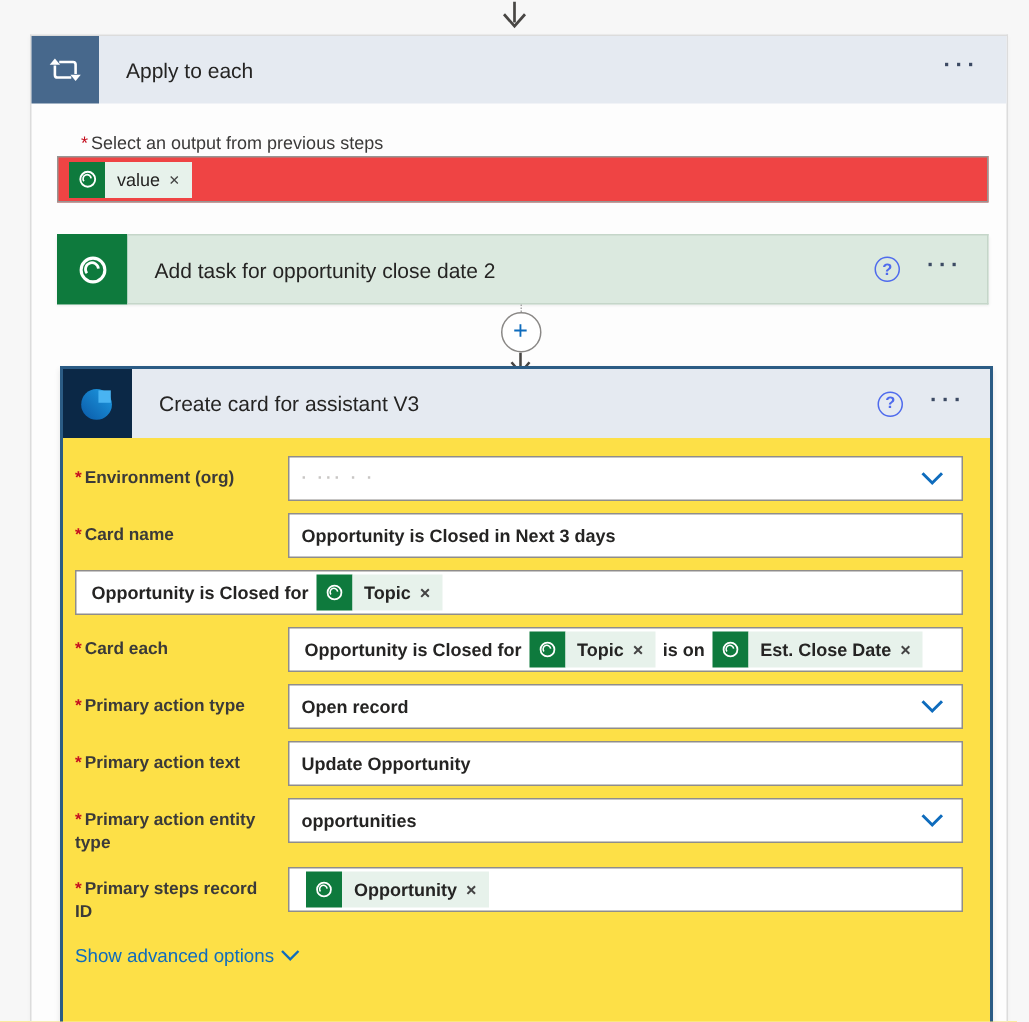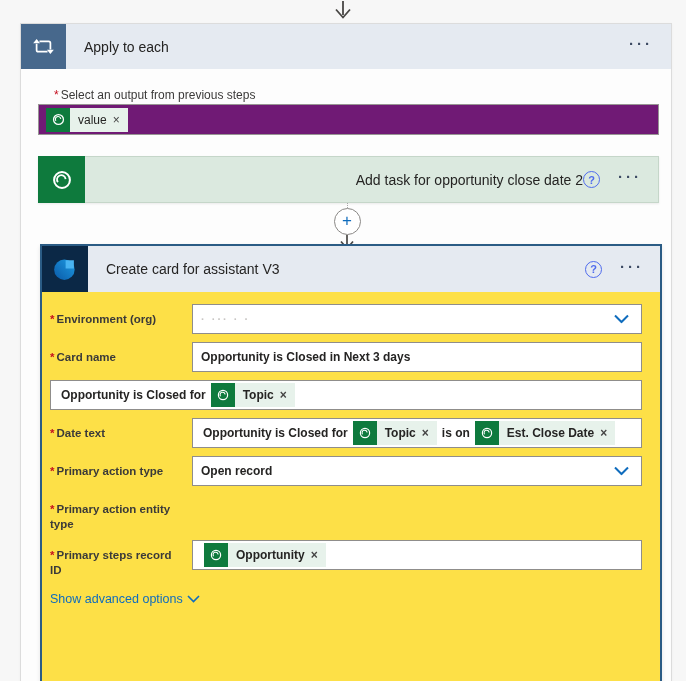--- a/index.html
+++ b/index.html
@@ -36,21 +36,21 @@
     cursor: pointer; line-height: 1; padding: 2px 2px 8px 2px;
   }
 
   .out-label {
     position: absolute; left: 33px; top: 64px; font-size: 12px; color: #3b3a39;
   }
   .req { color: #c50f1f; margin-right: 2px; }
 
   .out-input {
     position: absolute; left: 17px; top: 80px; width: 621px; height: 31px;
-    background: #701a75; border: 1px solid #979593; display: flex; align-items: center;
+    background: #ef4444; border: 1px solid #979593; display: flex; align-items: center;
     padding: 0 4px;
   }
 
   
   .token { display: inline-flex; align-items: stretch; height: 24px; margin: 0 3px; cursor: pointer; vertical-align: middle; }
   .tok-ico { width: 24px; background: #0e7a3d; display: flex; align-items: center; justify-content: center; flex: 0 0 24px; }
   .tok-body {
     background: #e7f2eb; display: flex; align-items: center; gap: 6px;
     padding: 0 8px; font-size: 12px; color: #252423; white-space: nowrap;
   }
@@ -63,21 +63,21 @@
     box-shadow: 0 1px 2px rgba(0,0,0,.08);
   }
   .action-green .icon-box {
     width: 47px; flex: 0 0 47px; background: #0e7a3d;
     display: flex; align-items: center; justify-content: center;
   }
   .action-green .title-bar {
     flex: 1; background: #dbe9df; border: 1px solid #c5d6c9; border-left: none;
     display: flex; align-items: center; padding: 0 14px 0 18px; font-size: 14px;
   }
-  .action-green .title-text { flex: 1; text-align: right; }
+  .action-green .title-text { flex: 1; }
   .hdr-right { display: flex; align-items: center; gap: 16px; }
   .help-ico {
     width: 17px; height: 17px; border: 1.6px solid #4f6bed; border-radius: 50%;
     color: #4f6bed; font-size: 11px; font-weight: bold; display: flex;
     align-items: center; justify-content: center; cursor: pointer;
   }
 
   
   .connector { position: absolute; left: 0; top: 179px; width: 652px; height: 64px;
     display: flex; flex-direction: column; align-items: center; }
@@ -255,21 +255,21 @@
               <span class="tok-body">
                 <span>Topic</span>
                 <span class="tok-x">×</span>
               </span>
             </span>
           </div>
         </div>
 
         <div class="frow">
           <div class="flabel">
-            <span class="req">*</span><span>Date text</span>
+            <span class="req">*</span><span>Card each</span>
           </div>
           <div class="fctl">
             <span class="mix-text">Opportunity is Closed for</span>
             <span class="token">
               <span class="tok-ico">
                 <svg width="14" height="14" viewBox="0 0 20 20">
                   <circle cx="10" cy="10" r="6.6" fill="none" stroke="#fff" stroke-width="1.7"></circle>
                   <path d="M6.6 11.8 a3.6 3.6 0 1 1 6.4 -2.6" fill="none" stroke="#fff" stroke-width="1.5"></path>
                 </svg>
               </span>
@@ -299,24 +299,38 @@
             <span class="req">*</span><span>Primary action type</span>
           </div>
           <div class="fctl dropdown">
             <span>Open record</span>
             <svg class="chev" width="15" height="9" viewBox="0 0 15 9">
               <path d="M1 1 L7.5 7.5 L14 1" stroke="#0f6cbd" stroke-width="2" fill="none"></path>
             </svg>
           </div>
         </div>
 
+        <div class="frow">
+          <div class="flabel">
+            <span class="req">*</span><span>Primary action text</span>
+          </div>
+          <div class="fctl">
+            <span>Update Opportunity</span>
+          </div>
+        </div>
 
         <div class="frow">
           <div class="flabel">
             <span class="req">*</span><span>Primary action entity type</span>
+          </div>
+          <div class="fctl dropdown">
+            <span>opportunities</span>
+            <svg class="chev" width="15" height="9" viewBox="0 0 15 9">
+              <path d="M1 1 L7.5 7.5 L14 1" stroke="#0f6cbd" stroke-width="2" fill="none"></path>
+            </svg>
           </div>
         </div>
 
         <div class="frow">
           <div class="flabel">
             <span class="req">*</span><span>Primary steps record ID</span>
           </div>
           <div class="fctl">
             <span class="token">
               <span class="tok-ico">

